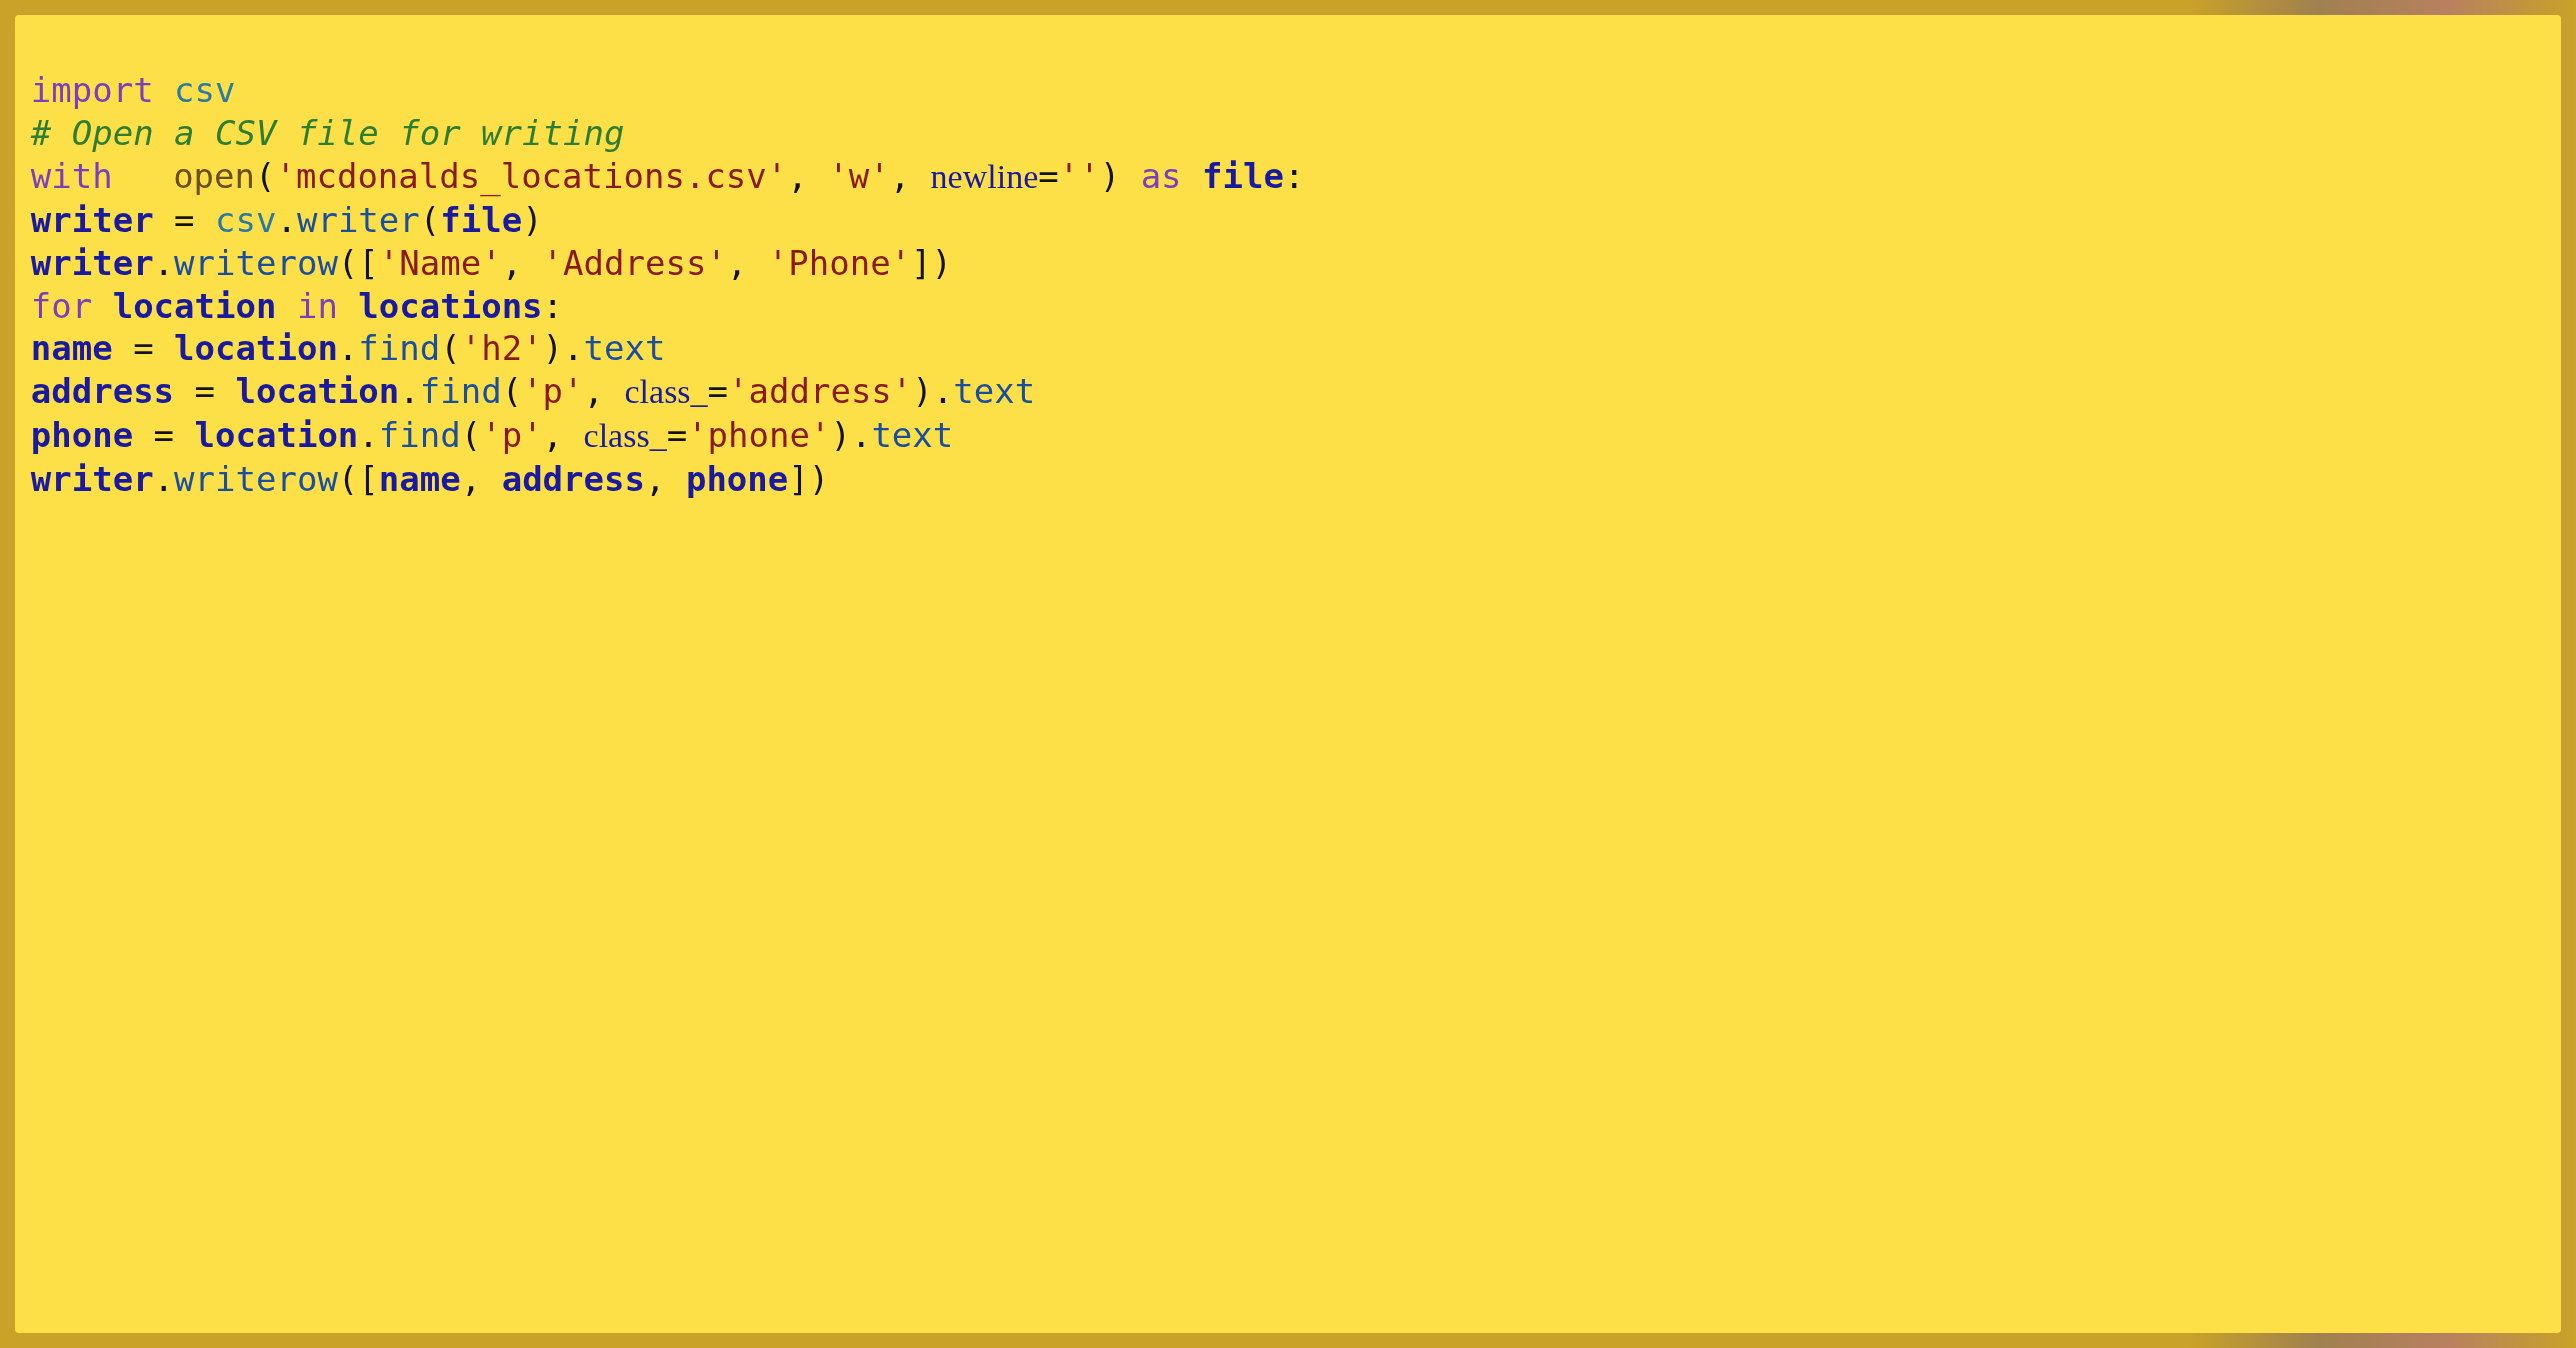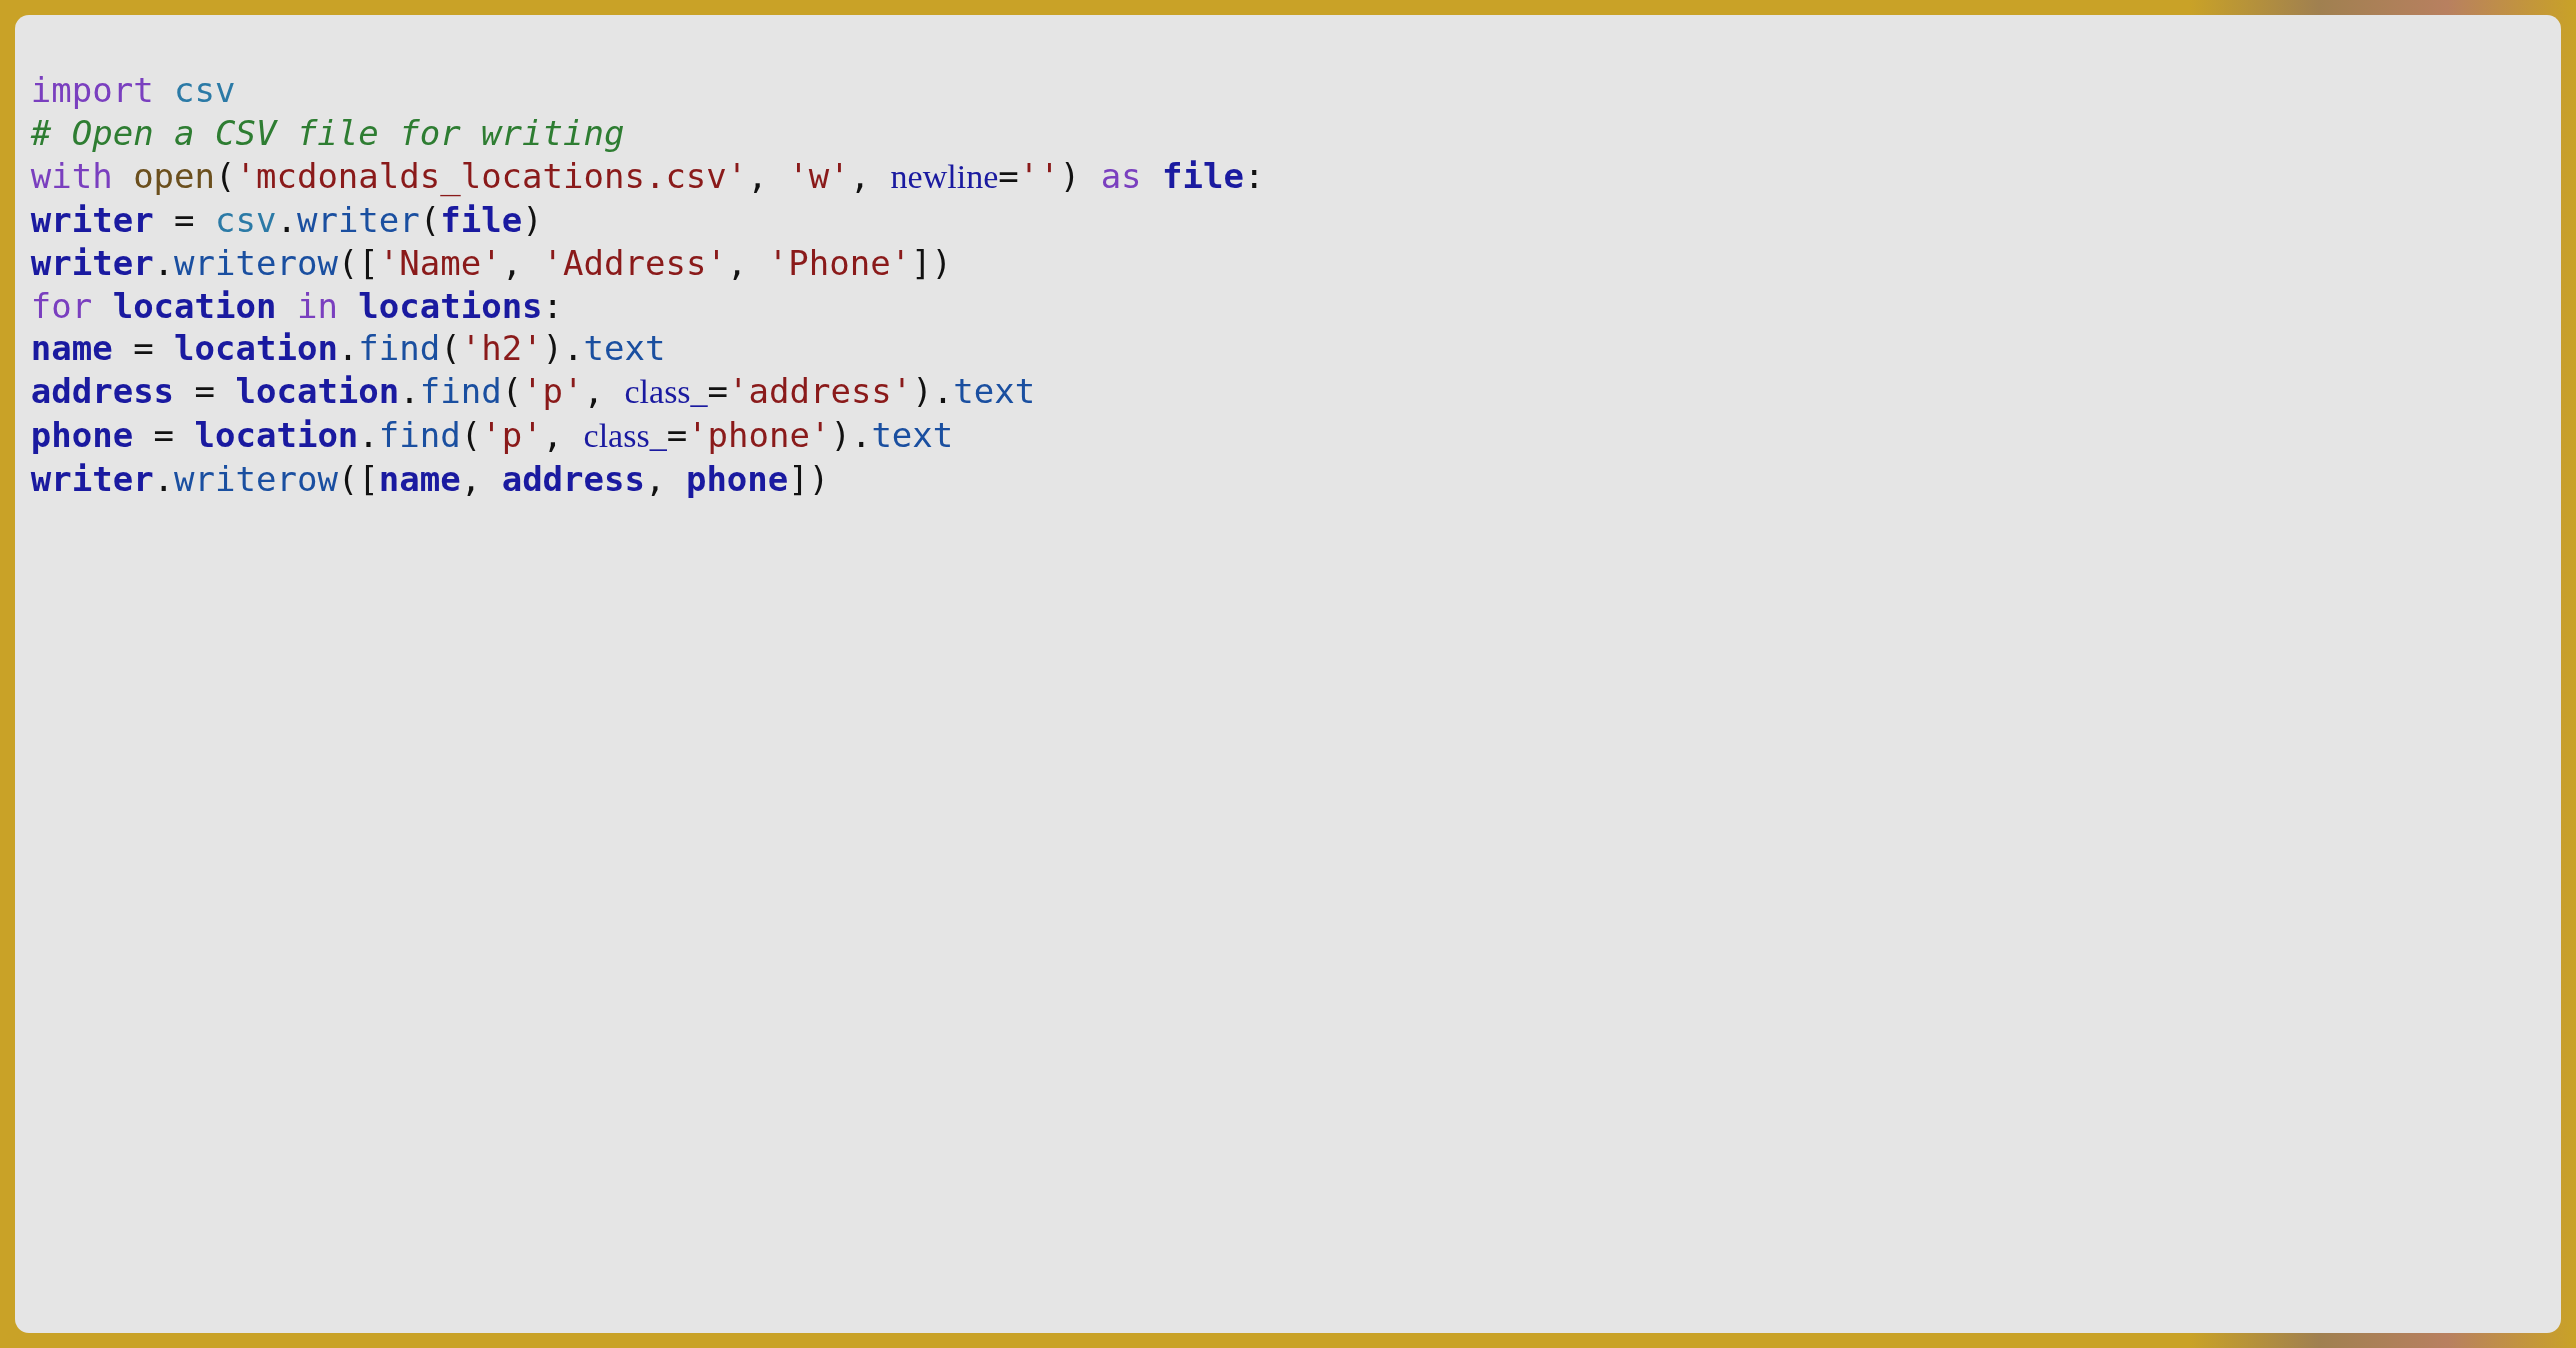--- a/index.html
+++ b/index.html
@@ -10,40 +10,40 @@
   }
   body {
     background: linear-gradient(90deg, #c9a227 0%, #c9a227 85%, #a08050 90%, #b88060 95%, #c9a227 100%);
     display: flex;
     align-items: stretch;
     justify-content: stretch;
     box-sizing: border-box;
     padding: 15.4px;
   }
   .card {
-    background: #e5e5e5;
-    border-radius: 14px;
+    background: #fde047;
+    border-radius: 4px;
     width: 100%;
     height: 100%;
     box-sizing: border-box;
     padding: 54px 15.4px 46px 15.4px;
     overflow: hidden;
   }
   pre.code {
     margin: 0;
     font-family: "Consolas", "Menlo", "DejaVu Sans Mono", "Courier New", monospace;
     font-size: 34px;
     line-height: 1.26;
     white-space: pre;
     color: #111;
   }
   .tok-keyword  { color: #7a3fbf; font-weight: 500; } 
   .tok-module   { color: #2b7aa6; }                   
   .tok-comment  { color: #2e7d32; font-style: italic; }                   
-  .tok-builtin  { color: #6b4f1d; }                   
+  .tok-builtin  { color: #6b4f1d; margin-left: 40px; }                   
   .tok-string   { color: #8a1a1a; text-align: center; }                   
   .tok-name     { color: #1a1aa0; font-weight: bold; }                   
   .tok-attr     { color: #1a4fa0; }                   
   .tok-param    { color: #1a1aa0; font-family: Liberation Serif, serif; }                   
   .tok-punct    { color: #111; }
 </style>
 </head>
 <body>
 
 <div class="card">

